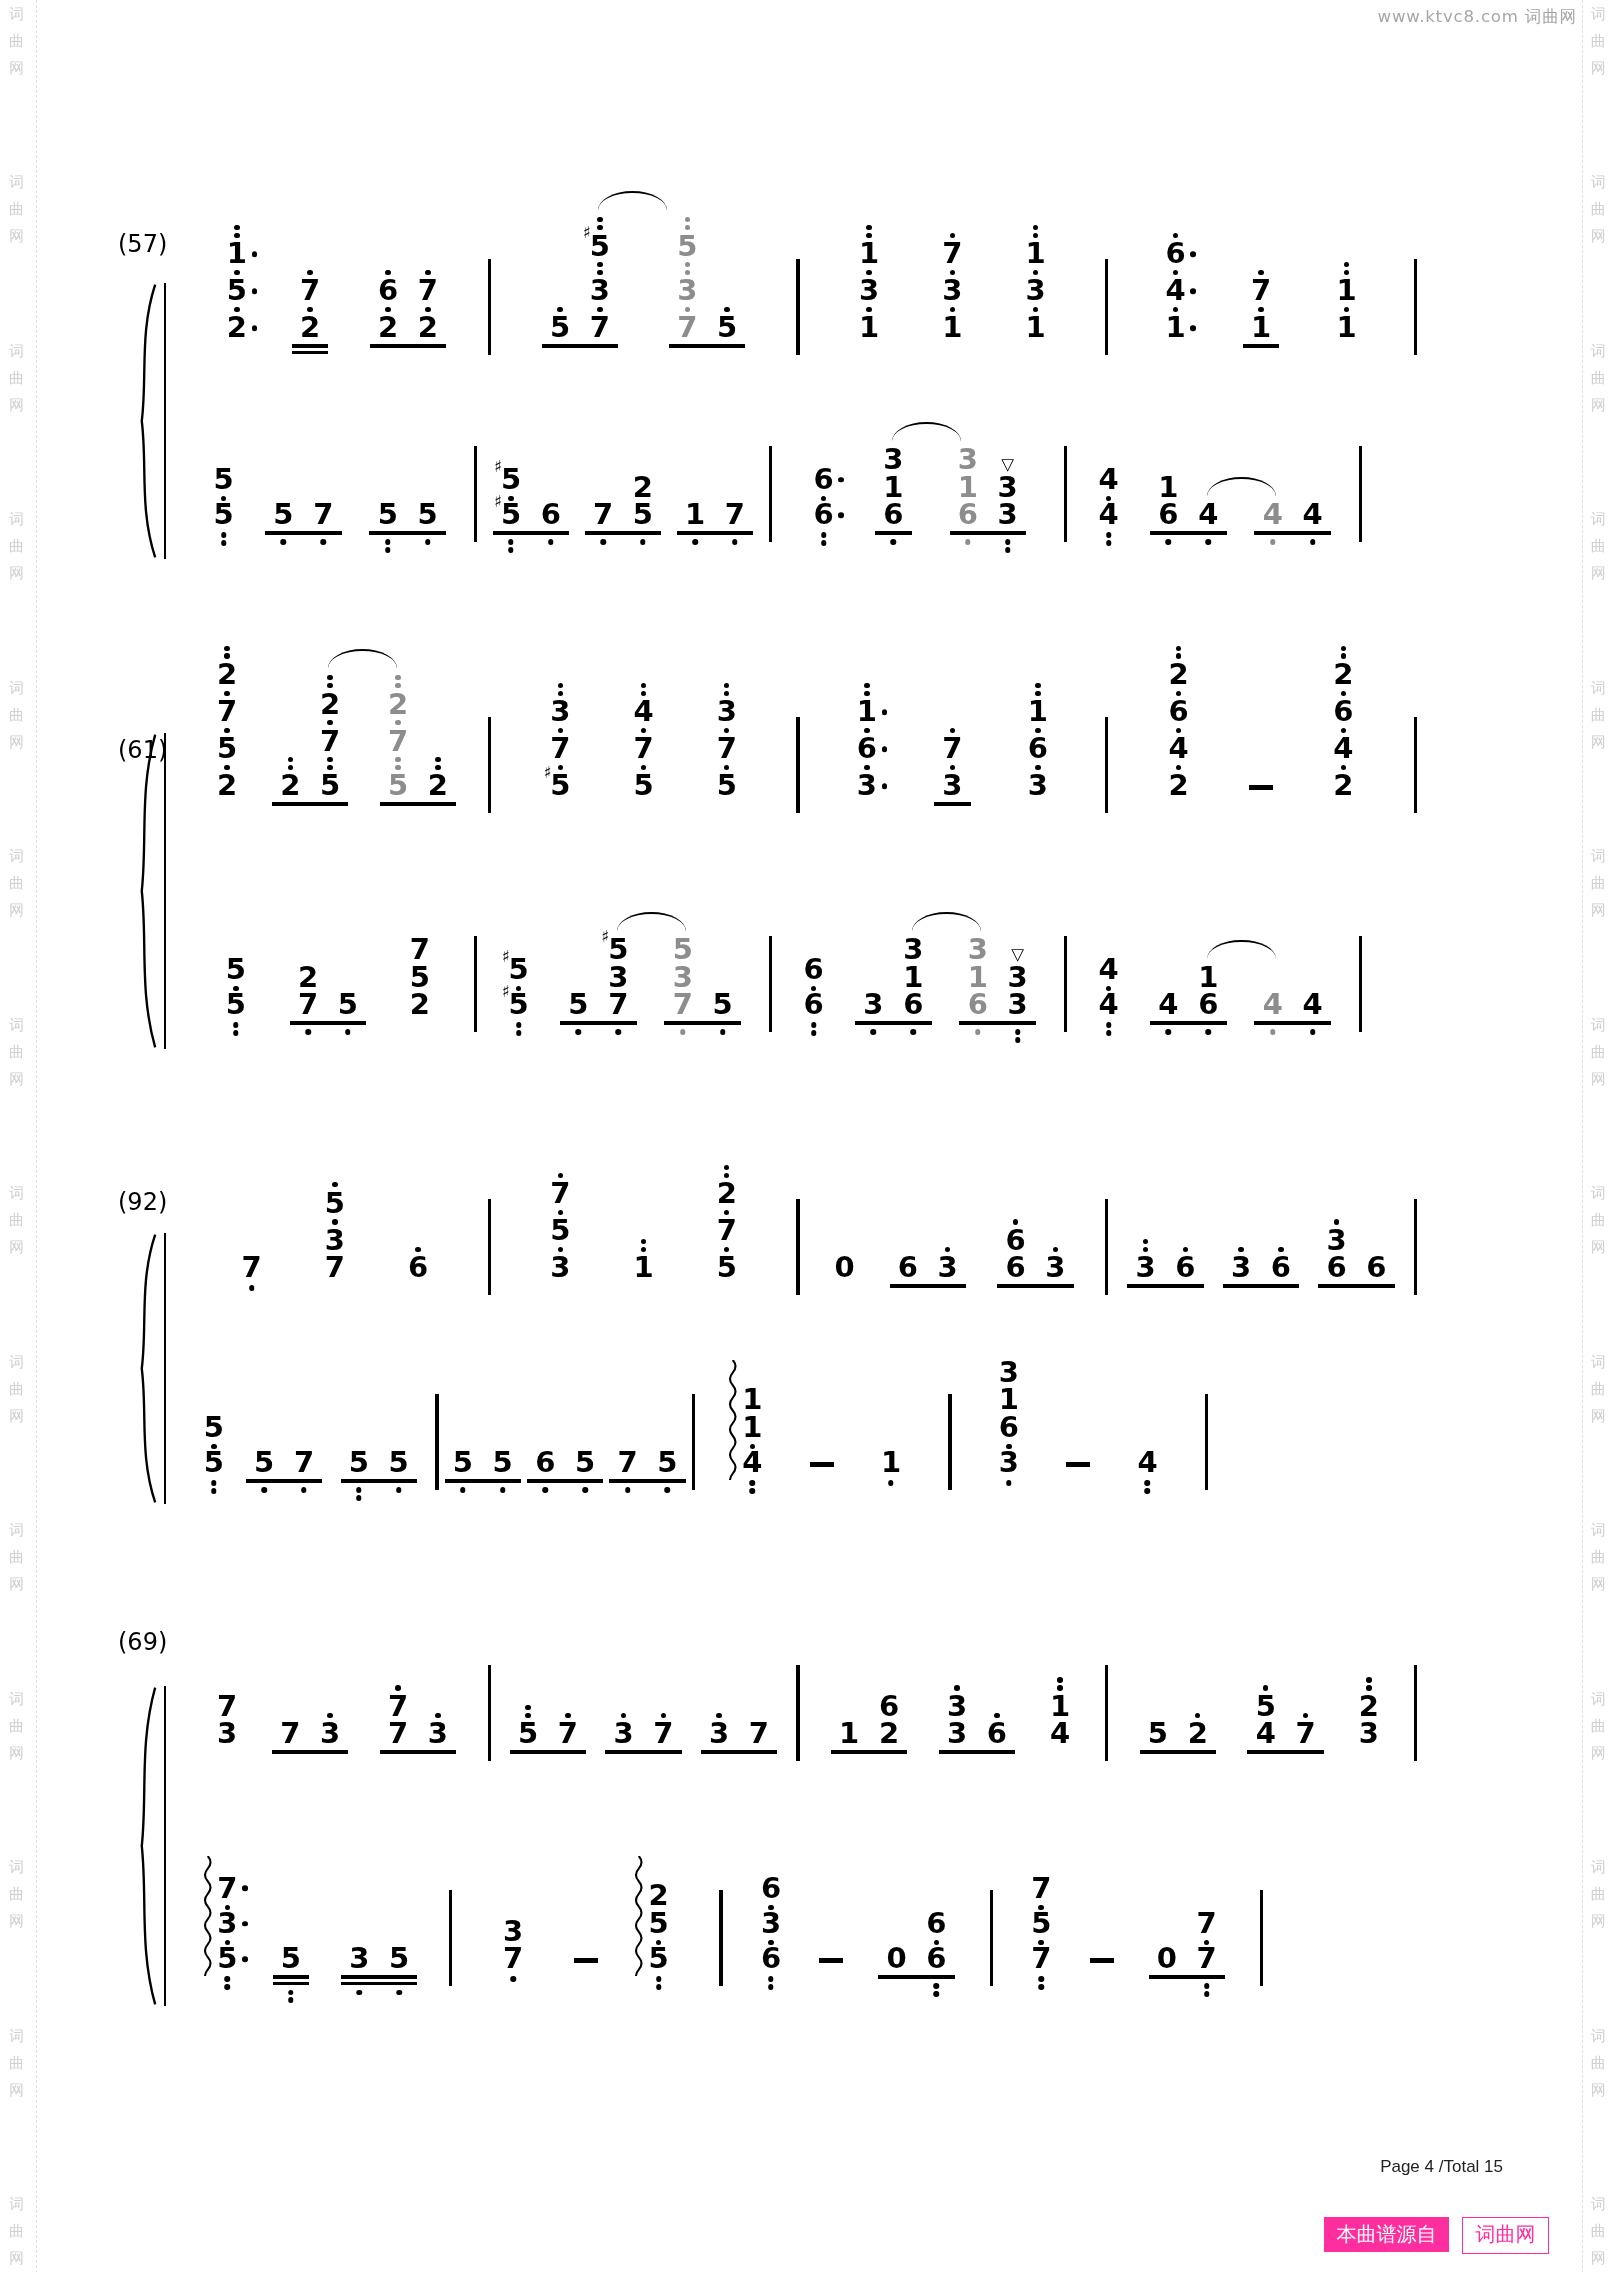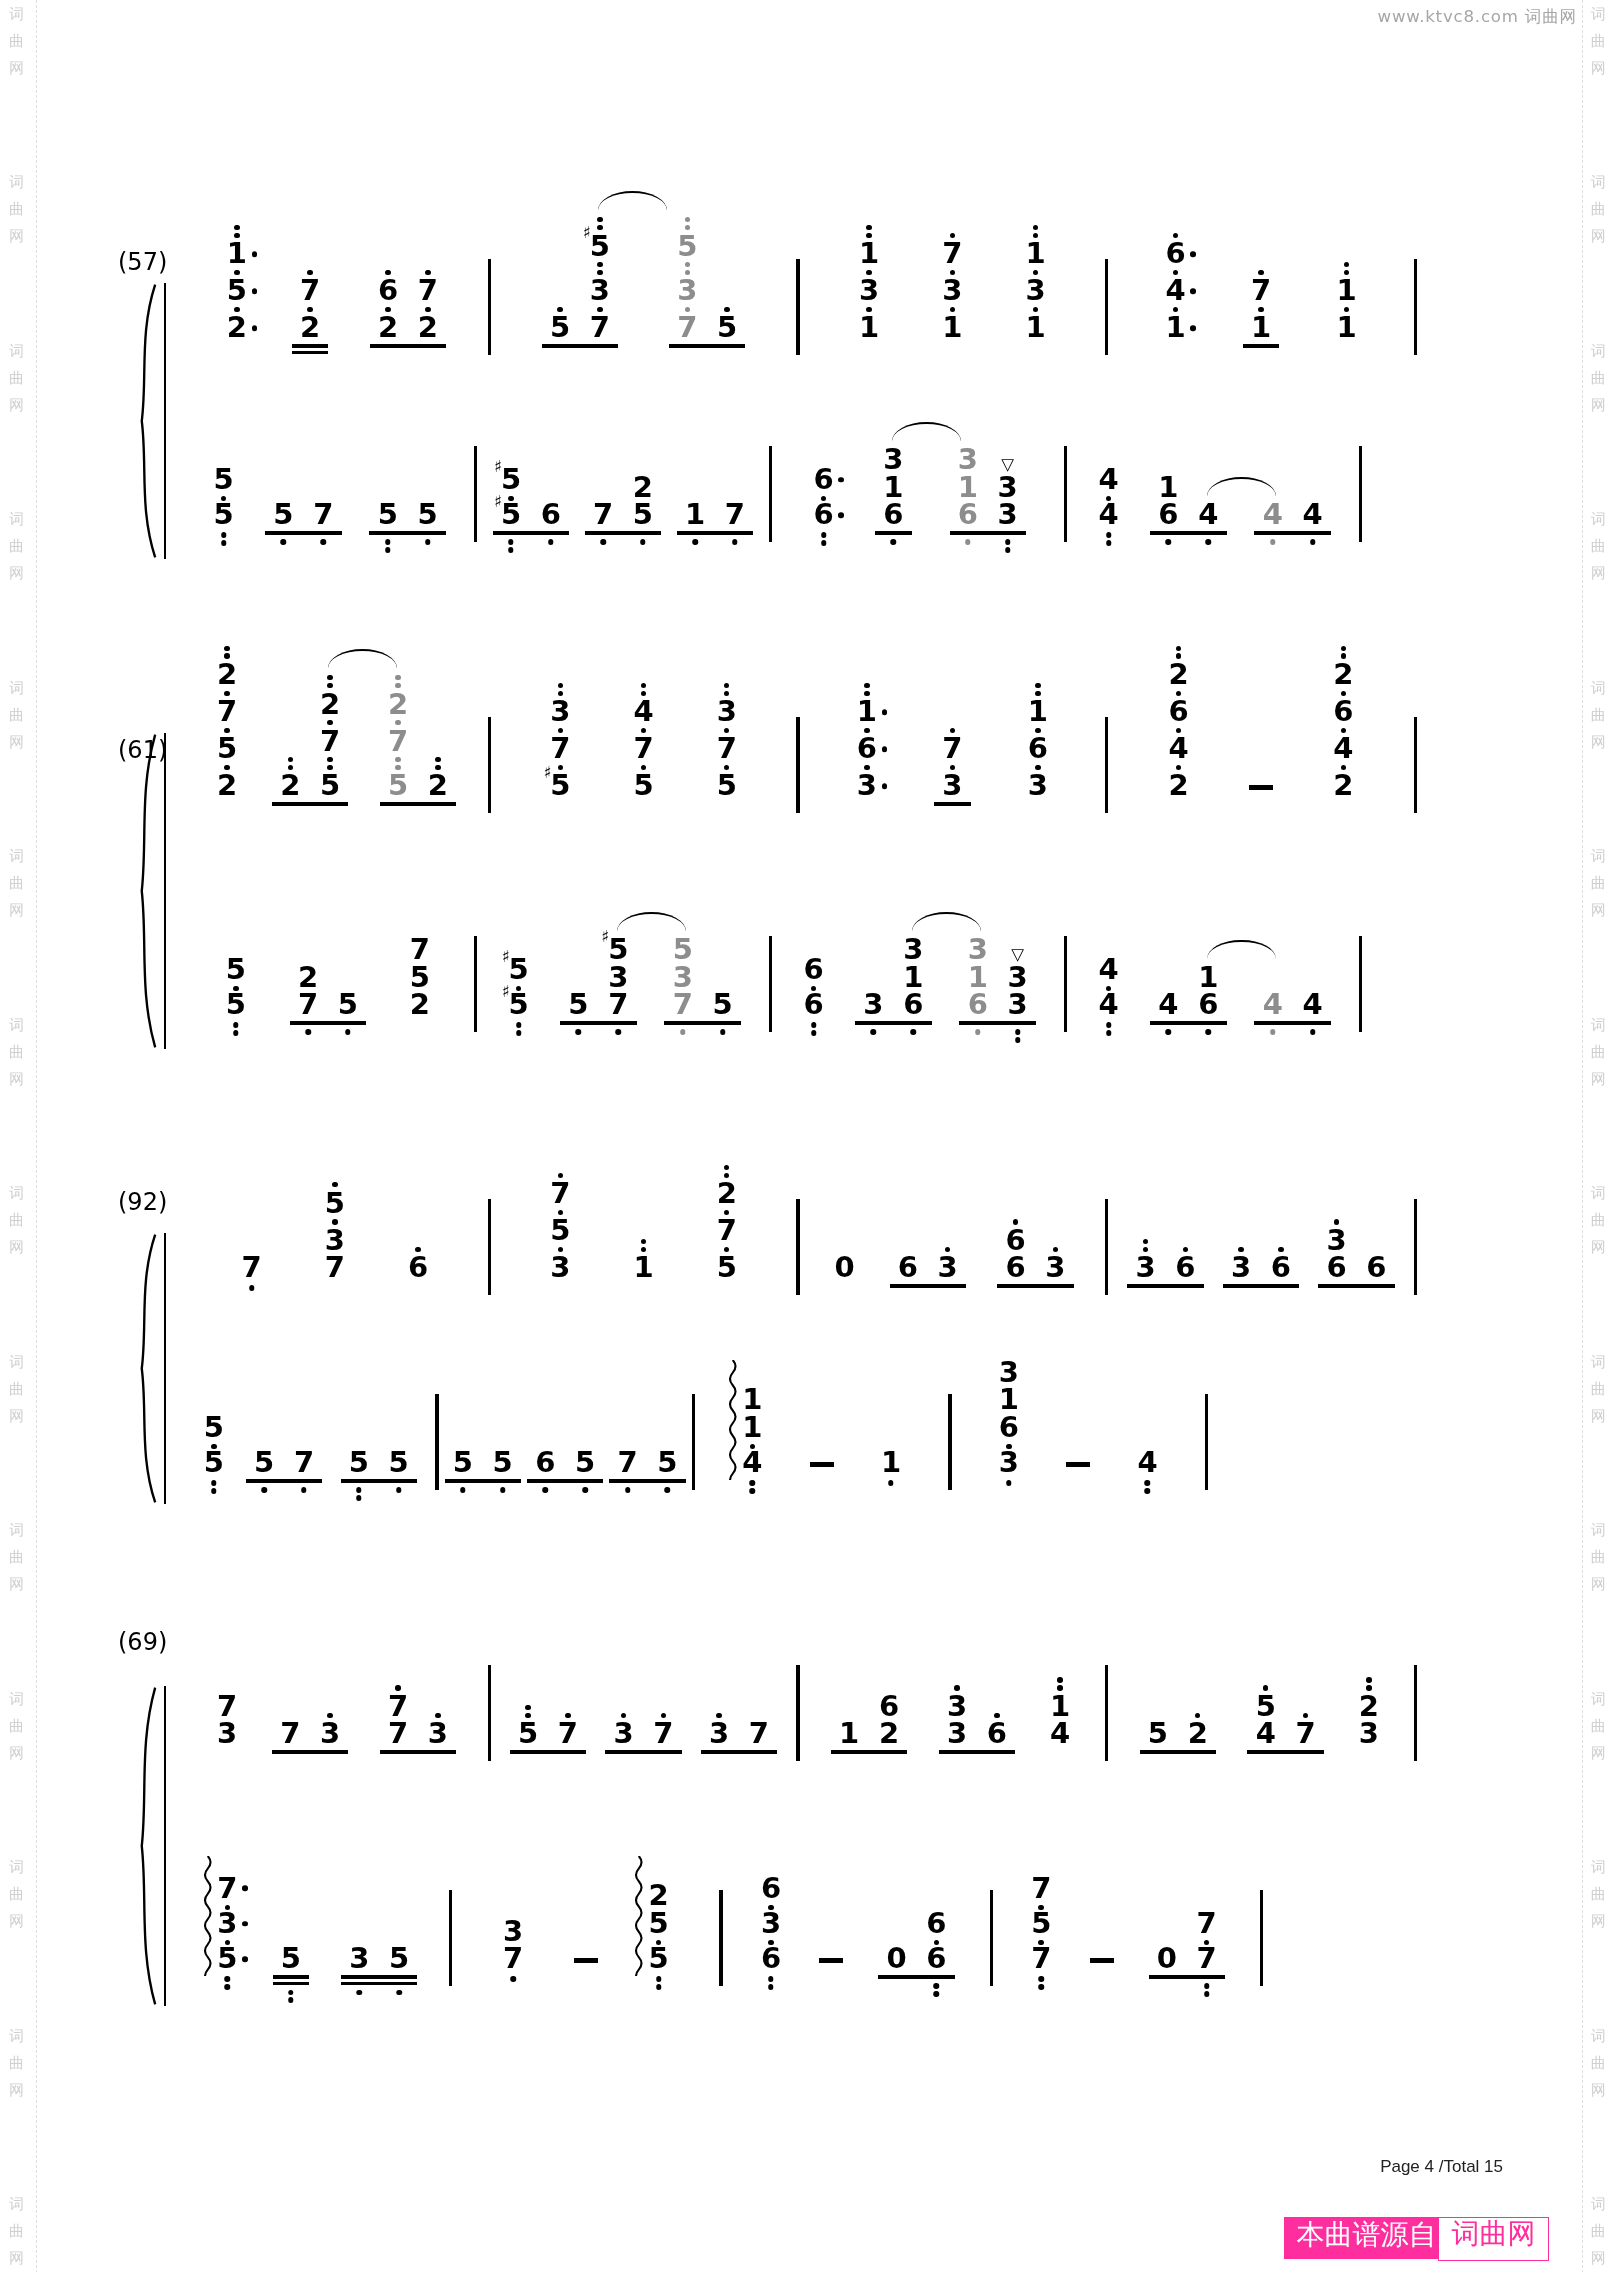--- a/index.html
+++ b/index.html
@@ -36,21 +36,21 @@
   .tie{position:absolute;left:44%;top:-24px;width:69px;height:17.4px;border-top:2.4px solid #000;
        border-radius:50% 50% 0 0/100% 100% 0 0;}
   .arp{position:absolute;right:100%;margin-right:0.8px;bottom:-6.3px;}
   .dash{width:24px;height:4.7px;background:#000;margin-bottom:10.3px;}
   .sysnum{position:absolute;font-size:24px;color:#000;}
   .brace{position:absolute;width:33px;}
   .brace .vline{position:absolute;right:0;top:0;bottom:0;width:2.4px;background:#000;}
   
   .pageinfo{position:absolute;top:2157px;right:115px;font-size:17px;color:#222;
             font-family:"Liberation Sans",sans-serif;}
-  .badge{position:absolute;top:2217px;height:42px;line-height:35px;padding:0 12.6px;font-size:28px;
+  .badge{position:absolute;top:2217px;height:35px;line-height:35px;padding:0 12.6px;font-size:20px;
          font-family:"Liberation Sans",sans-serif;white-space:nowrap;}
   .badge.solid{right:169px;background:#ff2e9e;color:#fff;}
   .badge.outline{right:69px;background:#fff;color:#ff2e9e;border:1.6px solid #ff2e9e;line-height:32px;}
 </style>
 </head>
 <body>
 
 <div class="page">
   <div class="wm-top">www.ktvc8.com 词曲网</div>
   <div class="vdash l"></div>
@@ -193,21 +193,21 @@
         <div>曲</div>
         <div>网</div>
       </div>
       <div class="wm-grp">
         <div>词</div>
         <div>曲</div>
         <div>网</div>
       </div>
     </div>
 
-  <div class="sysnum" id="lab0" style="left: 118px; top: 248px;">(57)</div>
+  <div class="sysnum" id="lab0" style="left: 118px; top: 230px;">(57)</div>
   <div class="sysnum" id="lab1" style="left: 118px; top: 736px;">(61)</div>
   <div class="sysnum" id="lab2" style="left: 118px; top: 1188px;">(92)</div>
   <div class="sysnum" id="lab3" style="left: 118px; top: 1628px;">(69)</div>
 
   <div id="music">
       <div class="staff" style="left: 182px; top: 188px; width: 1235px; height: 154px;">
         <div class="meas">
           <div class="col">
             <div class="note">
               <div class="dots">

